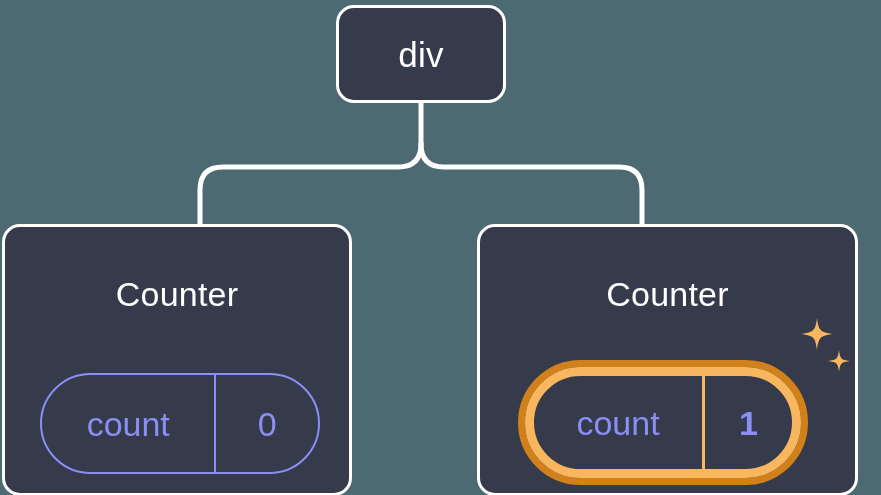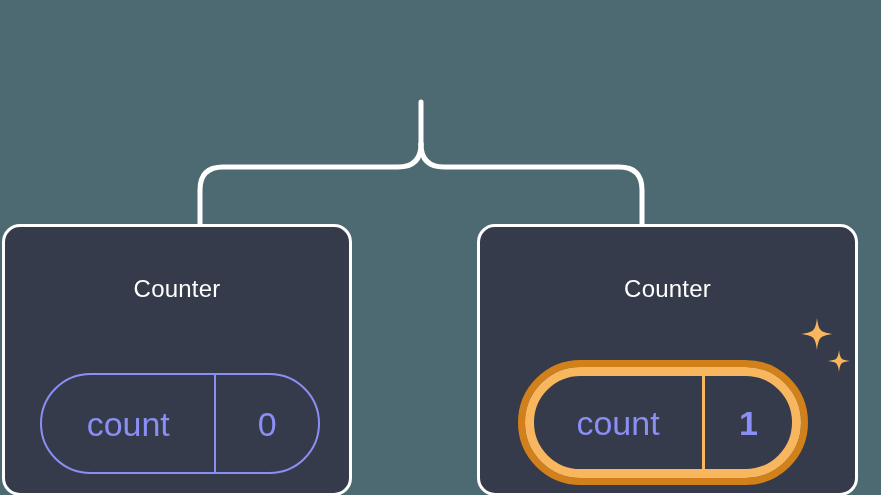--- a/index.html
+++ b/index.html
@@ -59,21 +59,21 @@
     border-radius: 18px 18px 18px 18px;
   }
   #node-counter-right {
     left: 477px;
     top: 224px;
     width: 381px;
     height: 272px;
   }
   .node-title {
     color: #ffffff;
-    font-size: 24px;
+    font-size: 34px;
     line-height: 1;
     margin-top: 50px;
     letter-spacing: 0.2px;
   }
 
   
   .pill-wrap {
     position: absolute;
     display: flex;
     align-items: center;
@@ -168,20 +168,23 @@
 
   <svg id="connectors" viewBox="0 0 881 495" width="881" height="495" fill="none">
 
     <path d="M421 102 V 144" stroke="#ffffff" stroke-width="5" stroke-linecap="round"></path>
 
     <path d="M421 144 Q 421 167 398 167 H 223 Q 200 167 200 190 V 224" stroke="#ffffff" stroke-width="5" stroke-linecap="round"></path>
 
     <path d="M421 144 Q 421 167 444 167 H 619 Q 642 167 642 190 V 224" stroke="#ffffff" stroke-width="5" stroke-linecap="round"></path>
   </svg>
 
+  <div class="node" id="node-div">
+    <span class="node-tag">div</span>
+  </div>
 
   <div class="node" id="node-counter-left">
     <span class="node-title">Counter</span>
   </div>
 
   <div class="pill-wrap" id="pill-left-wrap">
     <div class="pill" id="pill-left">
       <span class="pill-key">count</span>
       <span class="pill-val">0</span>
     </div>

